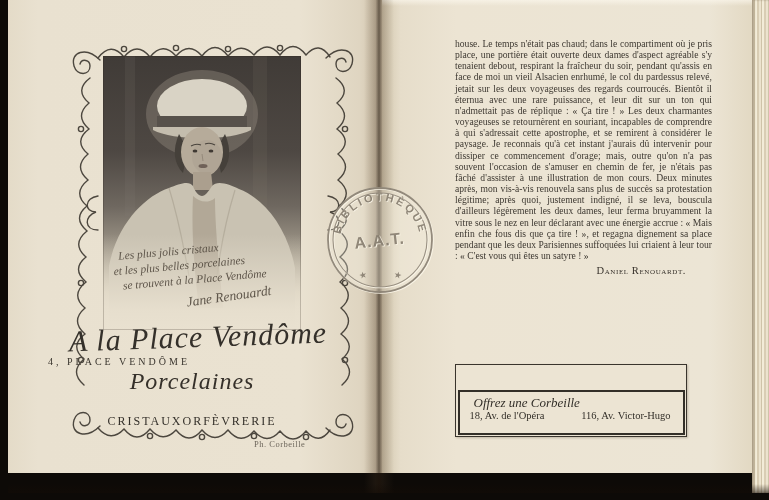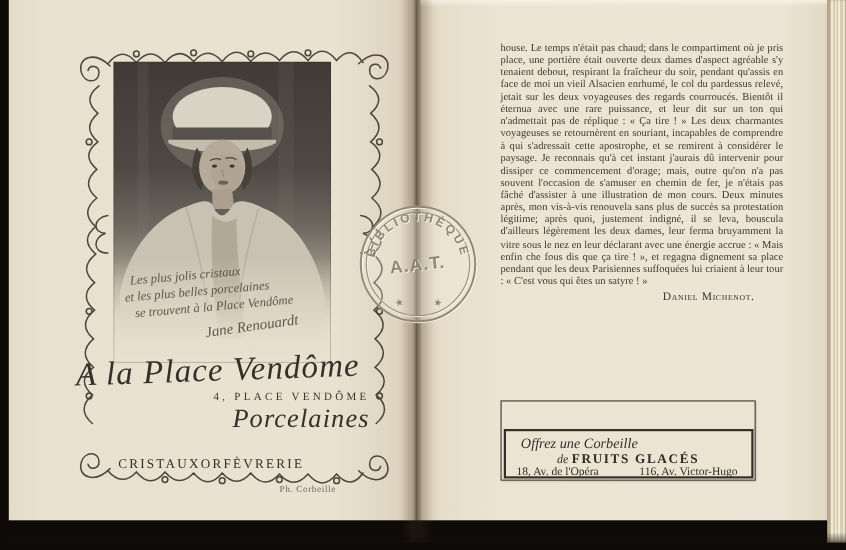--- a/index.html
+++ b/index.html
@@ -25,23 +25,23 @@
   .frame-svg{position:absolute;left:60px;top:36px;}
   .photo{position:absolute;left:95px;top:56px;width:198px;height:274px;}
   .handwriting{position:absolute;left:112px;top:240px;width:200px;
     transform:rotate(-5deg);color:rgba(84,75,64,.92);
     font-style:italic;font-size:11.5px;line-height:15px;}
   .handwriting .hw2{margin-left:-6px;}
   .handwriting .hw3{margin-left:2px;}
   .hand-sig{margin-top:3px;margin-left:64px;font-size:13.5px;transform:rotate(-3deg);}
   .ad-title{position:absolute;left:36px;top:320px;width:308px;text-align:center;
     font-style:italic;font-size:30px;color:#34302a;transform:rotate(-2deg);letter-spacing:1px;}
-  .ad-sub{position:absolute;left:40px;top:356px;width:288px;text-align:right;
+  .ad-sub{position:absolute;left:40px;top:356px;width:288px;text-align:left;
     font-size:10px;letter-spacing:3px;color:#3a352e;}
-  .ad-prod{position:absolute;left:40px;top:368px;width:288px;text-align:right;
+  .ad-prod{position:absolute;left:40px;top:368px;width:288px;text-align:center;
     font-style:italic;font-size:24px;color:#35302a;letter-spacing:1px;}
   .ad-brand{position:absolute;left:40px;top:398px;width:288px;text-align:center;
     font-style:italic;font-size:17px;color:#3a352e;}
   .ad-brand svg{vertical-align:-3px;}
   .ad-footer{position:absolute;left:62px;top:414px;width:244px;display:flex;
     justify-content:center;font-size:12px;letter-spacing:2px;color:#34302a;}
   .photo-credit{position:absolute;left:246px;top:439px;font-size:8.5px;
     letter-spacing:.5px;color:#6e675c;}
 
   
@@ -175,30 +175,26 @@
       <div class="ad-footer">
         <span>CRISTAUX</span>
         <span>ORFÈVRERIE</span>
       </div>
       <div class="photo-credit">Ph. Corbeille</div>
     </div>
 
     <div class="page page-right">
       <div class="article" style="position:absolute;left:73px;top:38px;">
         <p class="p1">house. Le temps n'était pas chaud; dans le compartiment où je pris place, une portière était ouverte deux dames d'aspect agréable s'y tenaient debout, respirant la fraîcheur du soir, pendant qu'assis en face de moi un vieil Alsacien enrhumé, le col du pardessus relevé, jetait sur les deux voyageuses des regards courroucés. Bientôt il éternua avec une rare puissance, et leur dit sur un ton qui n'admettait pas de réplique : « Ça tire ! » Les deux charmantes voyageuses se retournèrent en souriant, incapables de comprendre à qui s'adressait cette apostrophe, et se remirent à considérer le paysage. Je reconnais qu'à cet instant j'aurais dû intervenir pour dissiper ce commencement d'orage; mais, outre qu'on n'a pas souvent l'occasion de s'amuser en chemin de fer, je n'étais pas fâché d'assister à une illustration de mon cours. Deux minutes après, mon vis-à-vis renouvela sans plus de succès sa protestation légitime; après quoi, justement indigné, il se leva, bouscula d'ailleurs légèrement les deux dames, leur ferma bruyamment la vitre sous le nez en leur déclarant avec une énergie accrue : « Mais enfin che fous dis que ça tire ! », et regagna dignement sa place pendant que les deux Parisiennes suffoquées lui criaient à leur tour : « C'est vous qui êtes un satyre ! »</p>
-        <div class="byline">Daniel Michenot.</div>
+        <div class="byline">Daniel Renouardt.</div>
       </div>
 
       <div class="corcellet" style="left:73px;">
         <div class="inner">
           <div class="c-line1">Offrez une Corbeille</div>
-          <div class="c-line2">
-            <span class="de">de</span>
-            <span class="main">FRUITS GLACÉS</span>
-          </div>
           <div class="c-addr">
             <span>18, Av. de l'Opéra</span>
             <span>116, Av. Victor-Hugo</span>
           </div>
         </div>
       </div>
     </div>
 
     <div class="gutter"></div>
 

